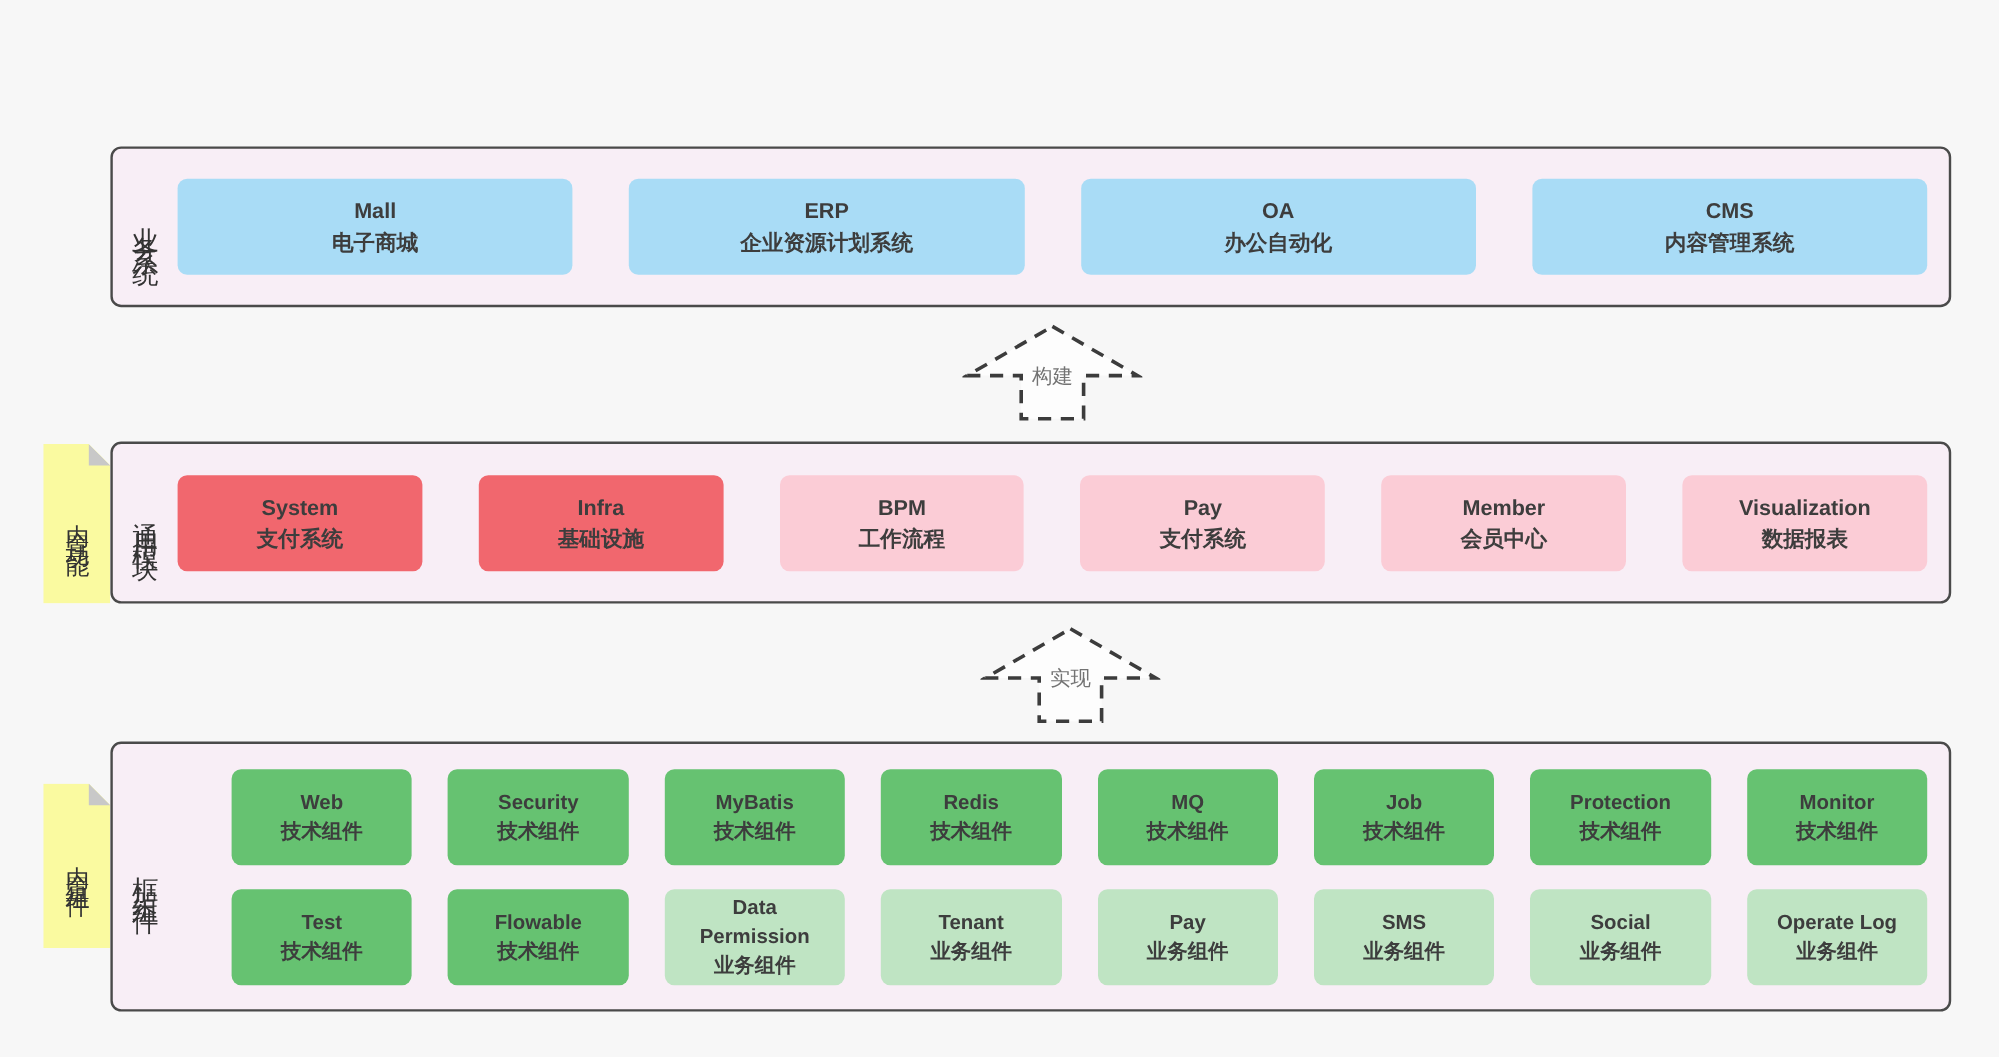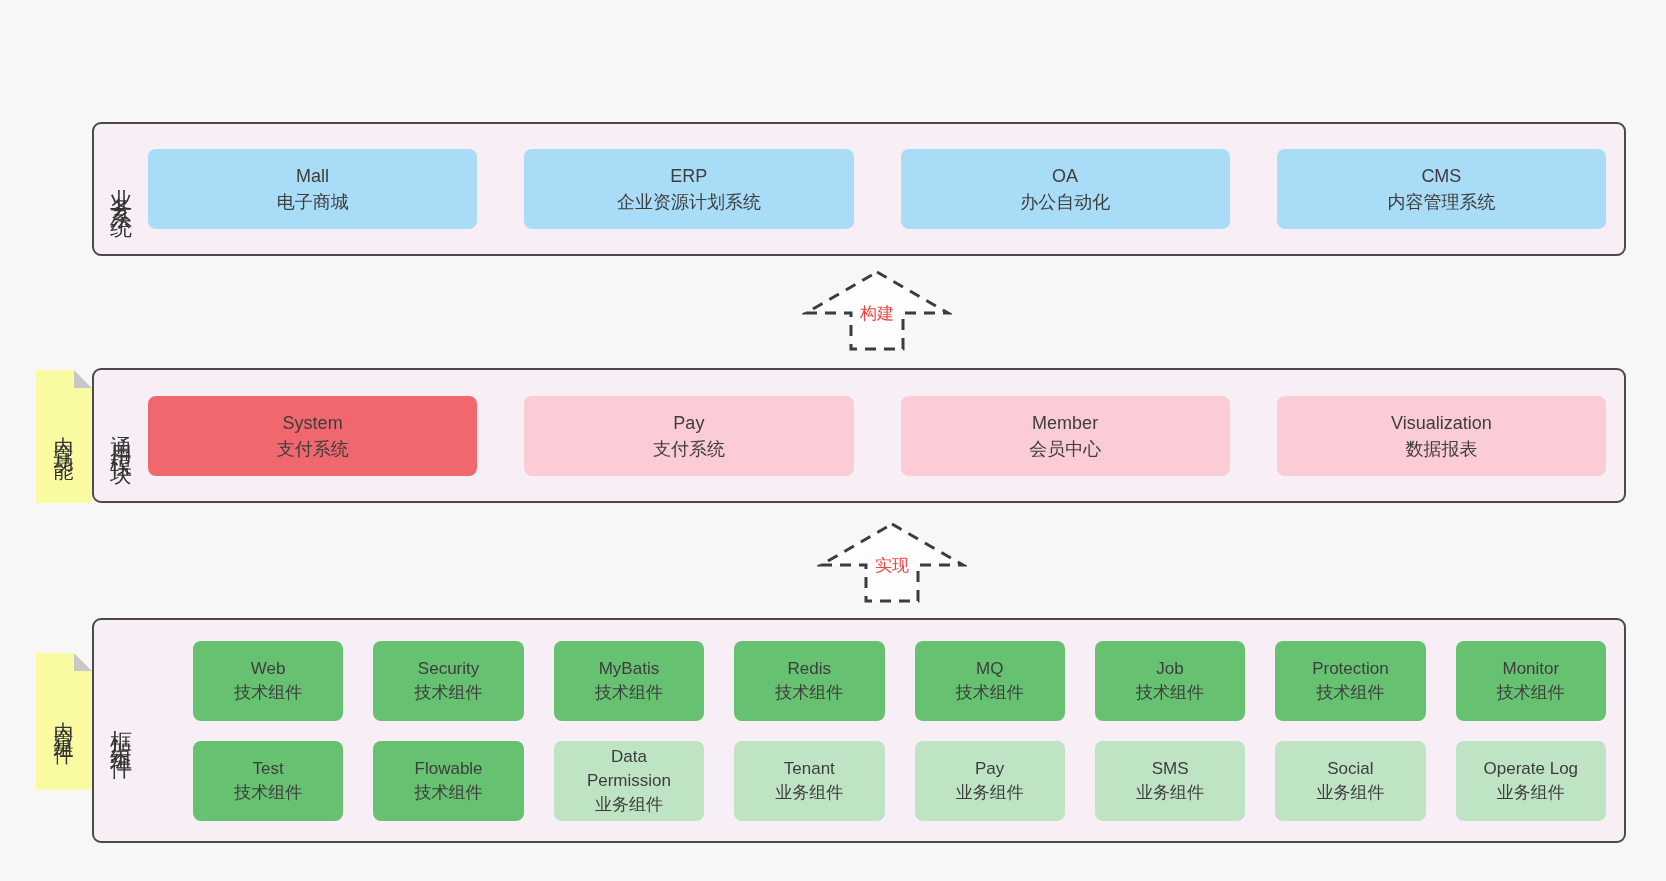--- a/index.html
+++ b/index.html
@@ -45,21 +45,21 @@
   }
   .box-row{display:flex;}
   .row-6{gap:47px;}
   .row-8{gap:30px;margin-left:45px;}
   .box{
     flex:1;height:80px;border-radius:8px;
     display:flex;flex-direction:column;align-items:center;justify-content:center;
     text-align:center;
     padding:0 10px;box-sizing:border-box;
   }
-  .box .t,.box .s{font-size:18px;line-height:26px;}
+  .box .t,.box .s{font-size:18px;line-height:26px;font-weight:bold;}
   .row-8 .box{padding:0 20px;}
   .row-8 .box .t,.row-8 .box .s{font-size:17px;line-height:24px;}
   .blue{background:var(--box-blue,#a9dcf6);}
   .red{background:var(--box-red,#f1676e);}
   .pink{background:var(--box-pink,#fbccd6);}
   .green{background:var(--box-green,#66c271);}
   .light{background:var(--box-green-light,#bfe4c3);}
   
   .note{
     position:absolute;left:36px;width:56px;
@@ -81,21 +81,21 @@
     font-size:20px;letter-spacing:8px;color:#333;line-height:1;
   }
   
   .arrow{position:absolute;width:150px;height:84px;z-index:3;}
   #arrow-build{left:802px;top:268px;}
   #arrow-implement{left:817px;top:520px;}
   .arrow svg{display:block;width:150px;height:84px;}
   .arrow .arrow-label{
     position:absolute;left:50%;top:34px;transform:translateX(-50%);
     background:#fdfdfd;padding:0 2px;
-    font-size:17px;color:#ef4444;white-space:nowrap;
+    font-size:17px;color:#737373;white-space:nowrap;
   }
 </style>
 </head>
 <body>
 
 <div class="canvas">
 
   <div class="panel" id="panel-business">
     <div class="panel-label">
       <span>业务系统</span>
@@ -137,20 +137,28 @@
   <div class="panel" id="panel-modules">
     <div class="panel-label">
       <span>通用模块</span>
     </div>
     <div class="panel-body">
       <div class="box-row row-6">
         <div class="box red">
           <div class="t">System</div>
           <div class="s">支付系统</div>
         </div>
+        <div class="box red">
+          <div class="t">Infra</div>
+          <div class="s">基础设施</div>
+        </div>
+        <div class="box pink">
+          <div class="t">BPM</div>
+          <div class="s">工作流程</div>
+        </div>
         <div class="box pink">
           <div class="t">Pay</div>
           <div class="s">支付系统</div>
         </div>
         <div class="box pink">
           <div class="t">Member</div>
           <div class="s">会员中心</div>
         </div>
         <div class="box pink">
           <div class="t">Visualization</div>

